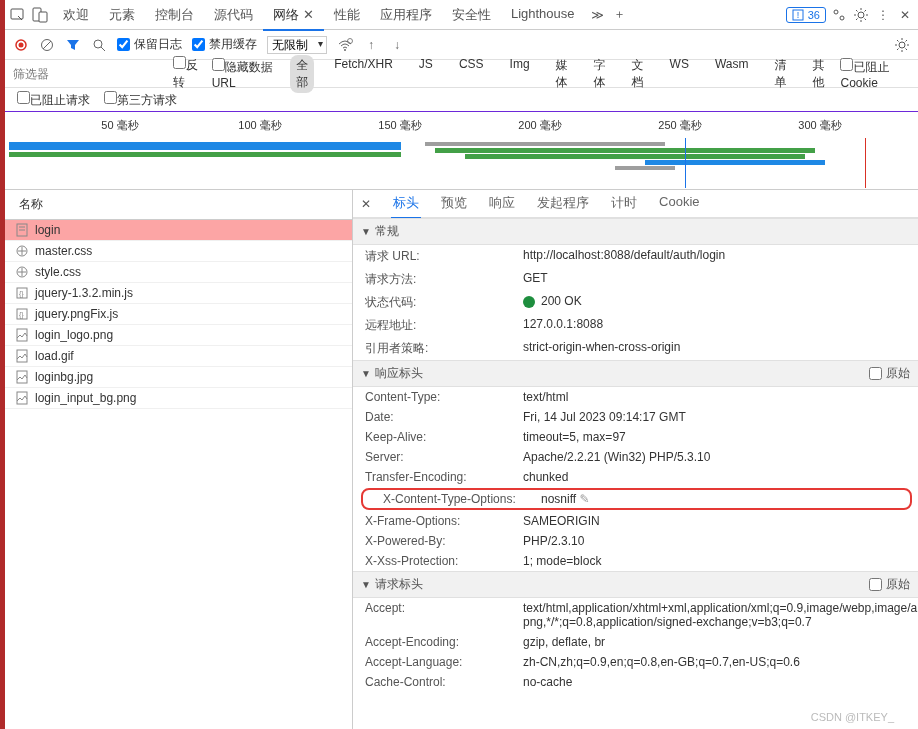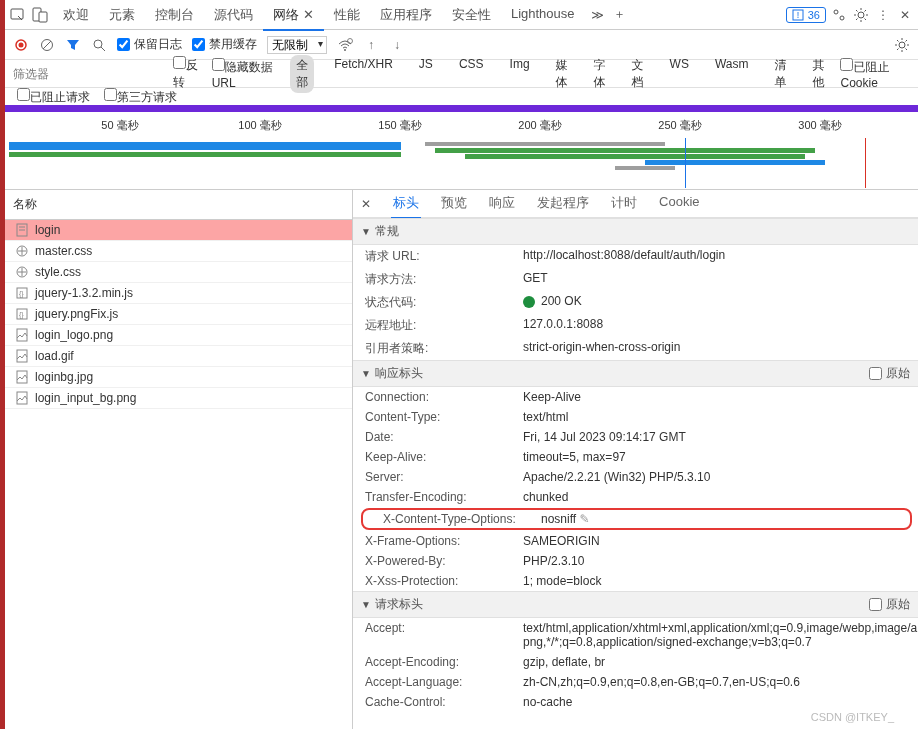--- a/index.html
+++ b/index.html
@@ -18,29 +18,29 @@
 .toolbar .ticon.red { color: #d93025; }
 .toolbar .ticon.blue { color: #1a73e8; }
 .toolbar label { display: flex; align-items: center; gap: 4px; }
 .toolbar select { border: 1px solid #ccc; padding: 1px 18px 1px 4px; font-size: 12px; background: #fff; appearance: none; position: relative; }
 .select-wrap { position: relative; }
 .select-wrap::after { content: "▾"; position: absolute; right: 4px; top: 2px; font-size: 10px; pointer-events: none; }
 .filterbar { display: flex; align-items: center; height: 28px; border-bottom: 1px solid #e0e0e0; padding: 0 8px; gap: 10px; margin-left: 5px; flex-wrap: nowrap; }
 .filterbar input[type=text] { border: none; outline: none; font-size: 12px; width: 150px; color: #999; }
 .filterbar .pill { padding: 2px 6px; cursor: pointer; color: #333; }
 .filterbar .pill.active { background: #ddd; border-radius: 8px; }
-.subfilter { display: flex; align-items: center; height: 24px; padding: 0 12px; gap: 14px; margin-left: 5px; border-bottom: 7px solid #6d28d9; }
+.subfilter { display: flex; align-items: center; height: 24px; padding: 0 12px; gap: 14px; margin-left: 5px; border-bottom: 1px solid #6d28d9; }
 .timeline { height: 78px; border-bottom: 1px solid #ccc; margin-left: 5px; position: relative; padding-top: 6px; }
 .timeline .ticks { display: flex; position: relative; height: 16px; }
 .timeline .tick { position: absolute; font-size: 11px; color: #333; transform: translateX(-50%); }
 .timeline .bars { position: relative; height: 50px; margin-top: 4px; }
 .timeline .bar { position: absolute; height: 6px; }
 .main { display: flex; height: calc(729px - 30px - 30px - 28px - 24px - 78px); margin-left: 5px; }
 .names { width: 348px; border-right: 1px solid #ccc; overflow: hidden; }
-.names .hdr { padding: 6px 8px; border-bottom: 1px solid #ccc; }
+.names .hdr { padding: 6px 14px; border-bottom: 1px solid #ccc; }
 .names .row { display: flex; align-items: center; padding: 3px 10px; gap: 6px; border-bottom: 1px solid #f0f0f0; cursor: pointer; }
 .names .row.sel { background: #fca5a5; }
 .names .ico { width: 14px; height: 14px; display: inline-flex; align-items: center; justify-content: center; font-size: 10px; }
 .details { flex: 1; display: flex; flex-direction: column; overflow-y: auto; }
 .dtabs { display: flex; align-items: center; height: 28px; border-bottom: 1px solid #e0e0e0; padding: 0 6px; gap: 18px; }
 .dtabs .dtab { padding: 5px 2px; cursor: pointer; color: #666; font-size: 13px; }
 .dtabs .dtab.active { color: #1a73e8; border-bottom: 2px solid #1a73e8; margin-bottom: -1px; }
 .dtabs .dclose { cursor: pointer; color: #555; padding: 2px; }
 .section-hdr { background: #f1f1f1; padding: 4px 8px; font-size: 12px; color: #555; border-top: 1px solid #e0e0e0; border-bottom: 1px solid #e0e0e0; display: flex; align-items: center; }
 .section-hdr .tri { margin-right: 4px; font-size: 10px; }
@@ -337,24 +337,20 @@
     <div class="section-hdr">
         <span class="tri">▼</span>
         <span>响应标头</span>
         <label class="raw">
           <input type="checkbox" style="">
           <span>原始</span>
         </label>
       </div>
     <div id="resp">
         <div class="kv">
-          <span class="k">Connection:</span>
-          <span class="v">Keep-Alive</span>
-        </div>
-        <div class="kv">
           <span class="k">Content-Type:</span>
           <span class="v">text/html</span>
         </div>
         <div class="kv">
           <span class="k">Date:</span>
           <span class="v">Fri, 14 Jul 2023 09:14:17 GMT</span>
         </div>
         <div class="kv">
           <span class="k">Keep-Alive:</span>
           <span class="v">timeout=5, max=97</span>

